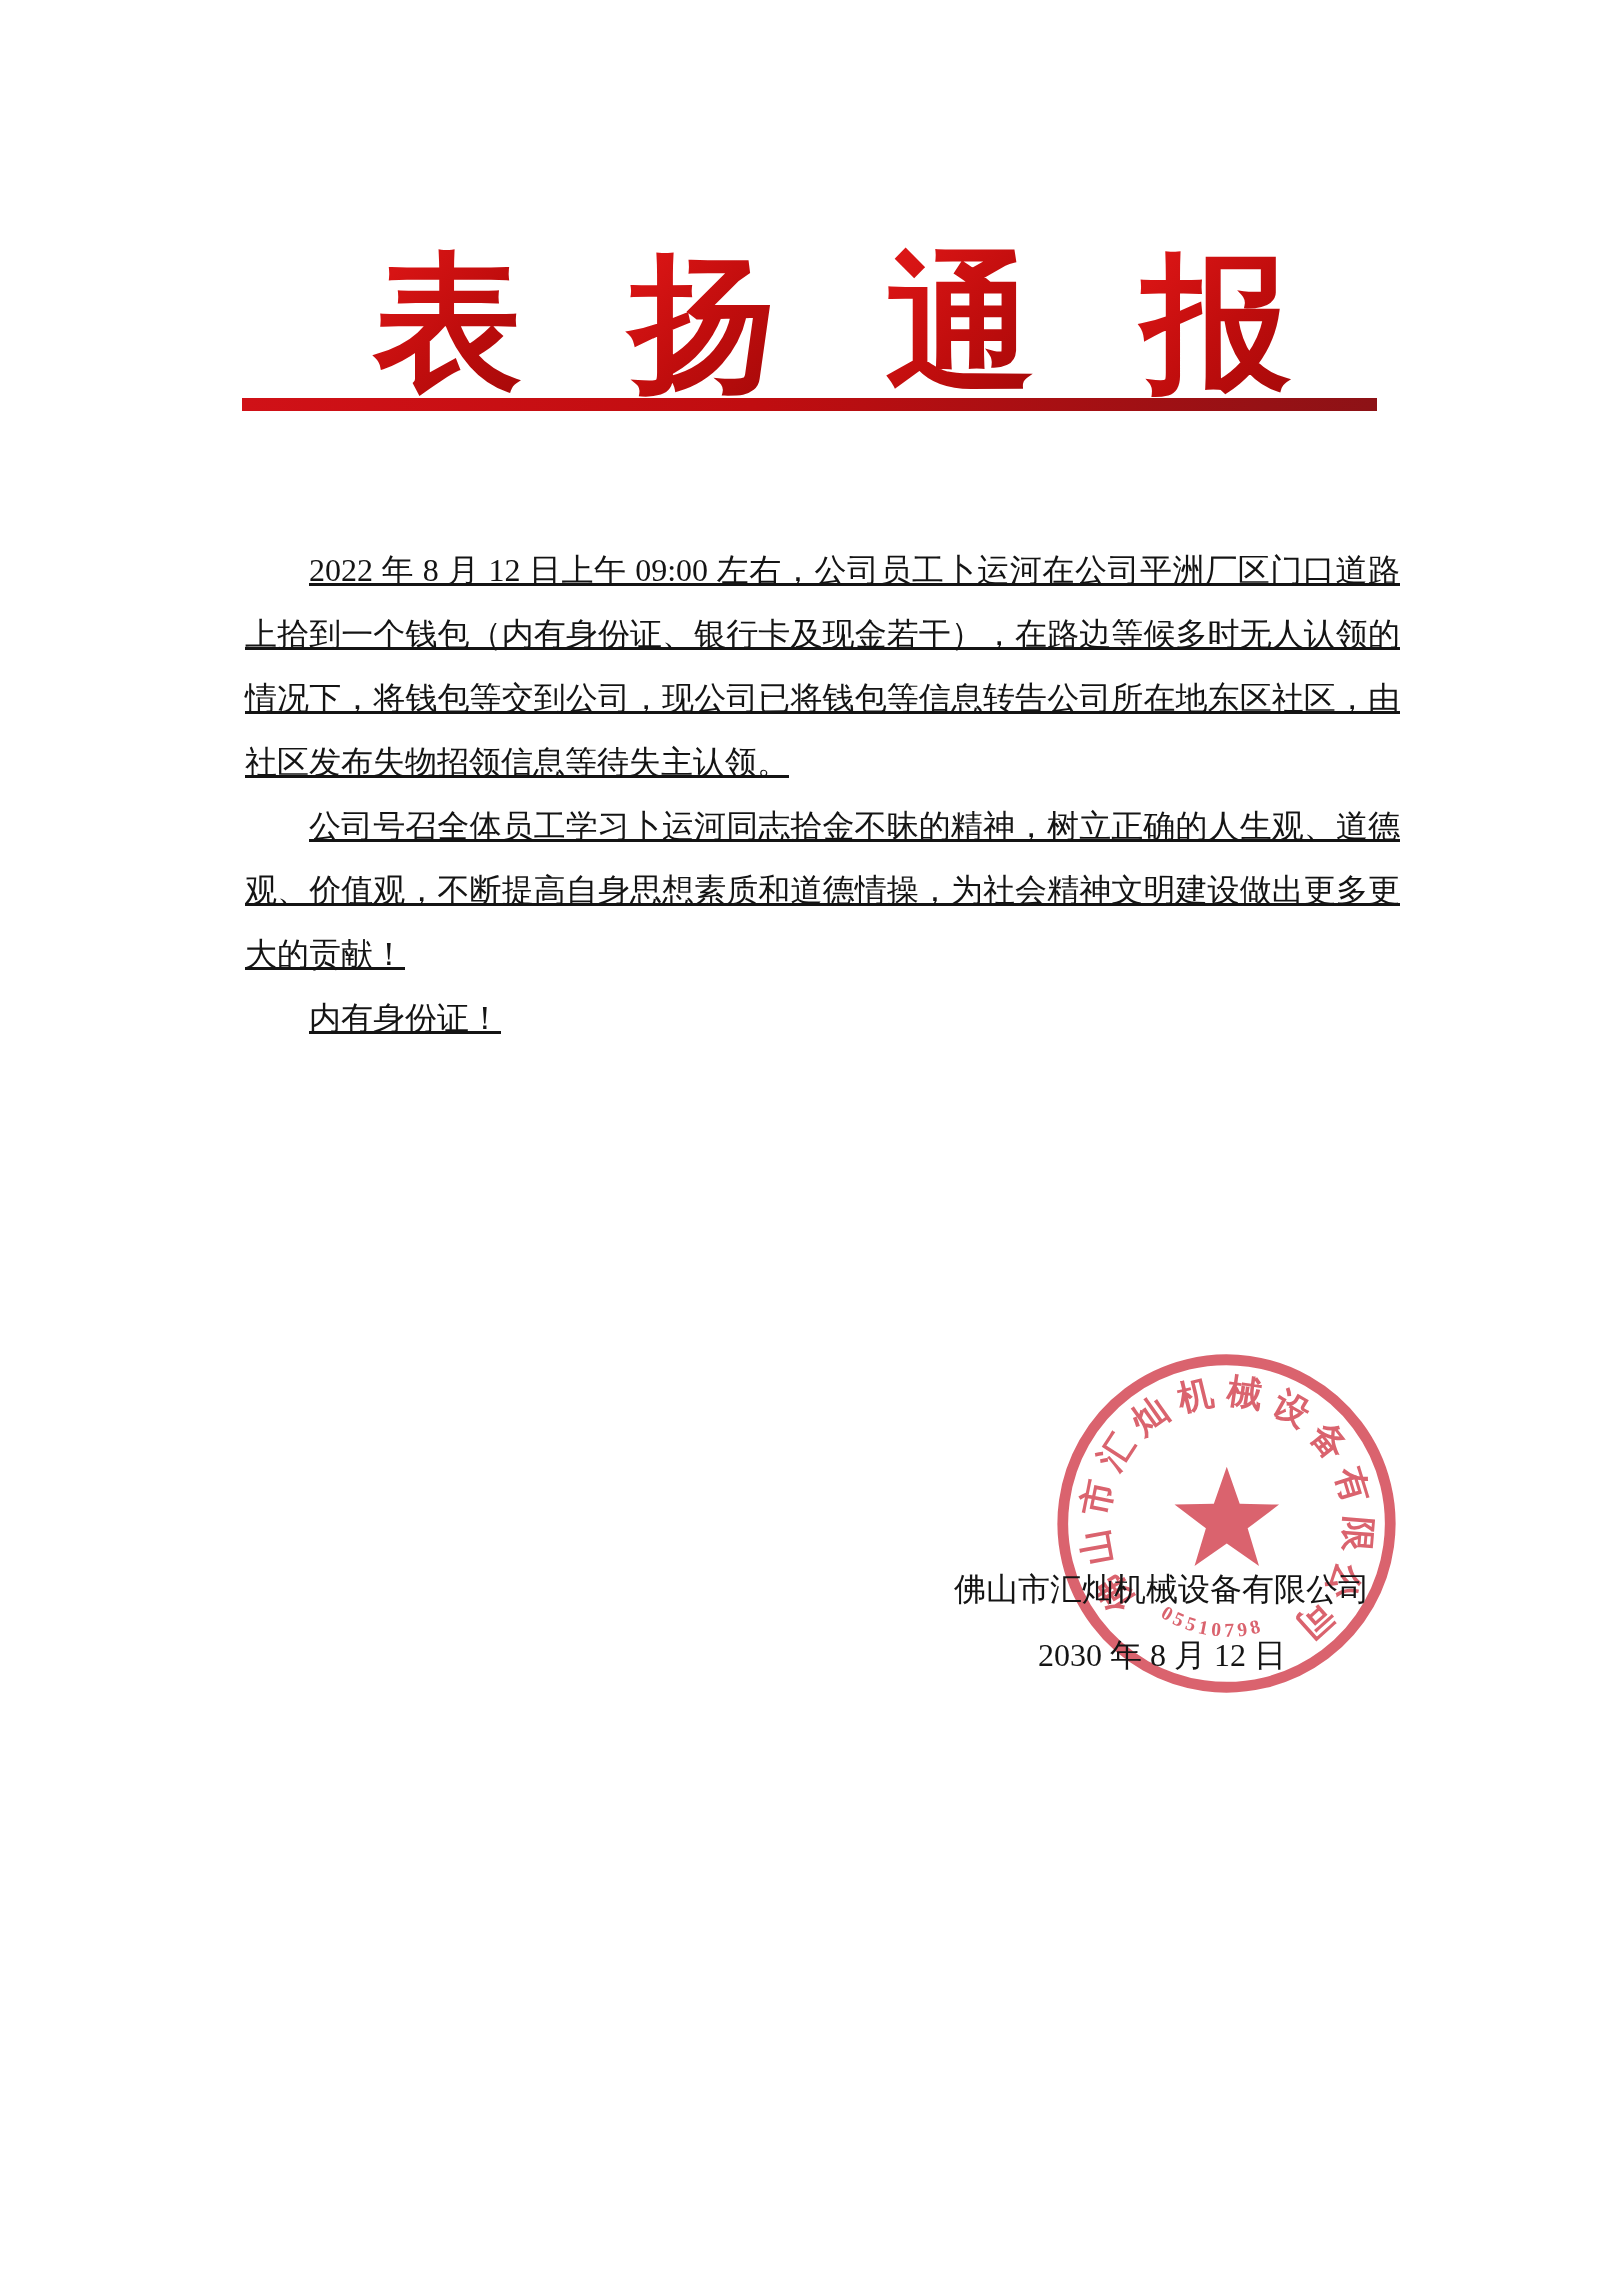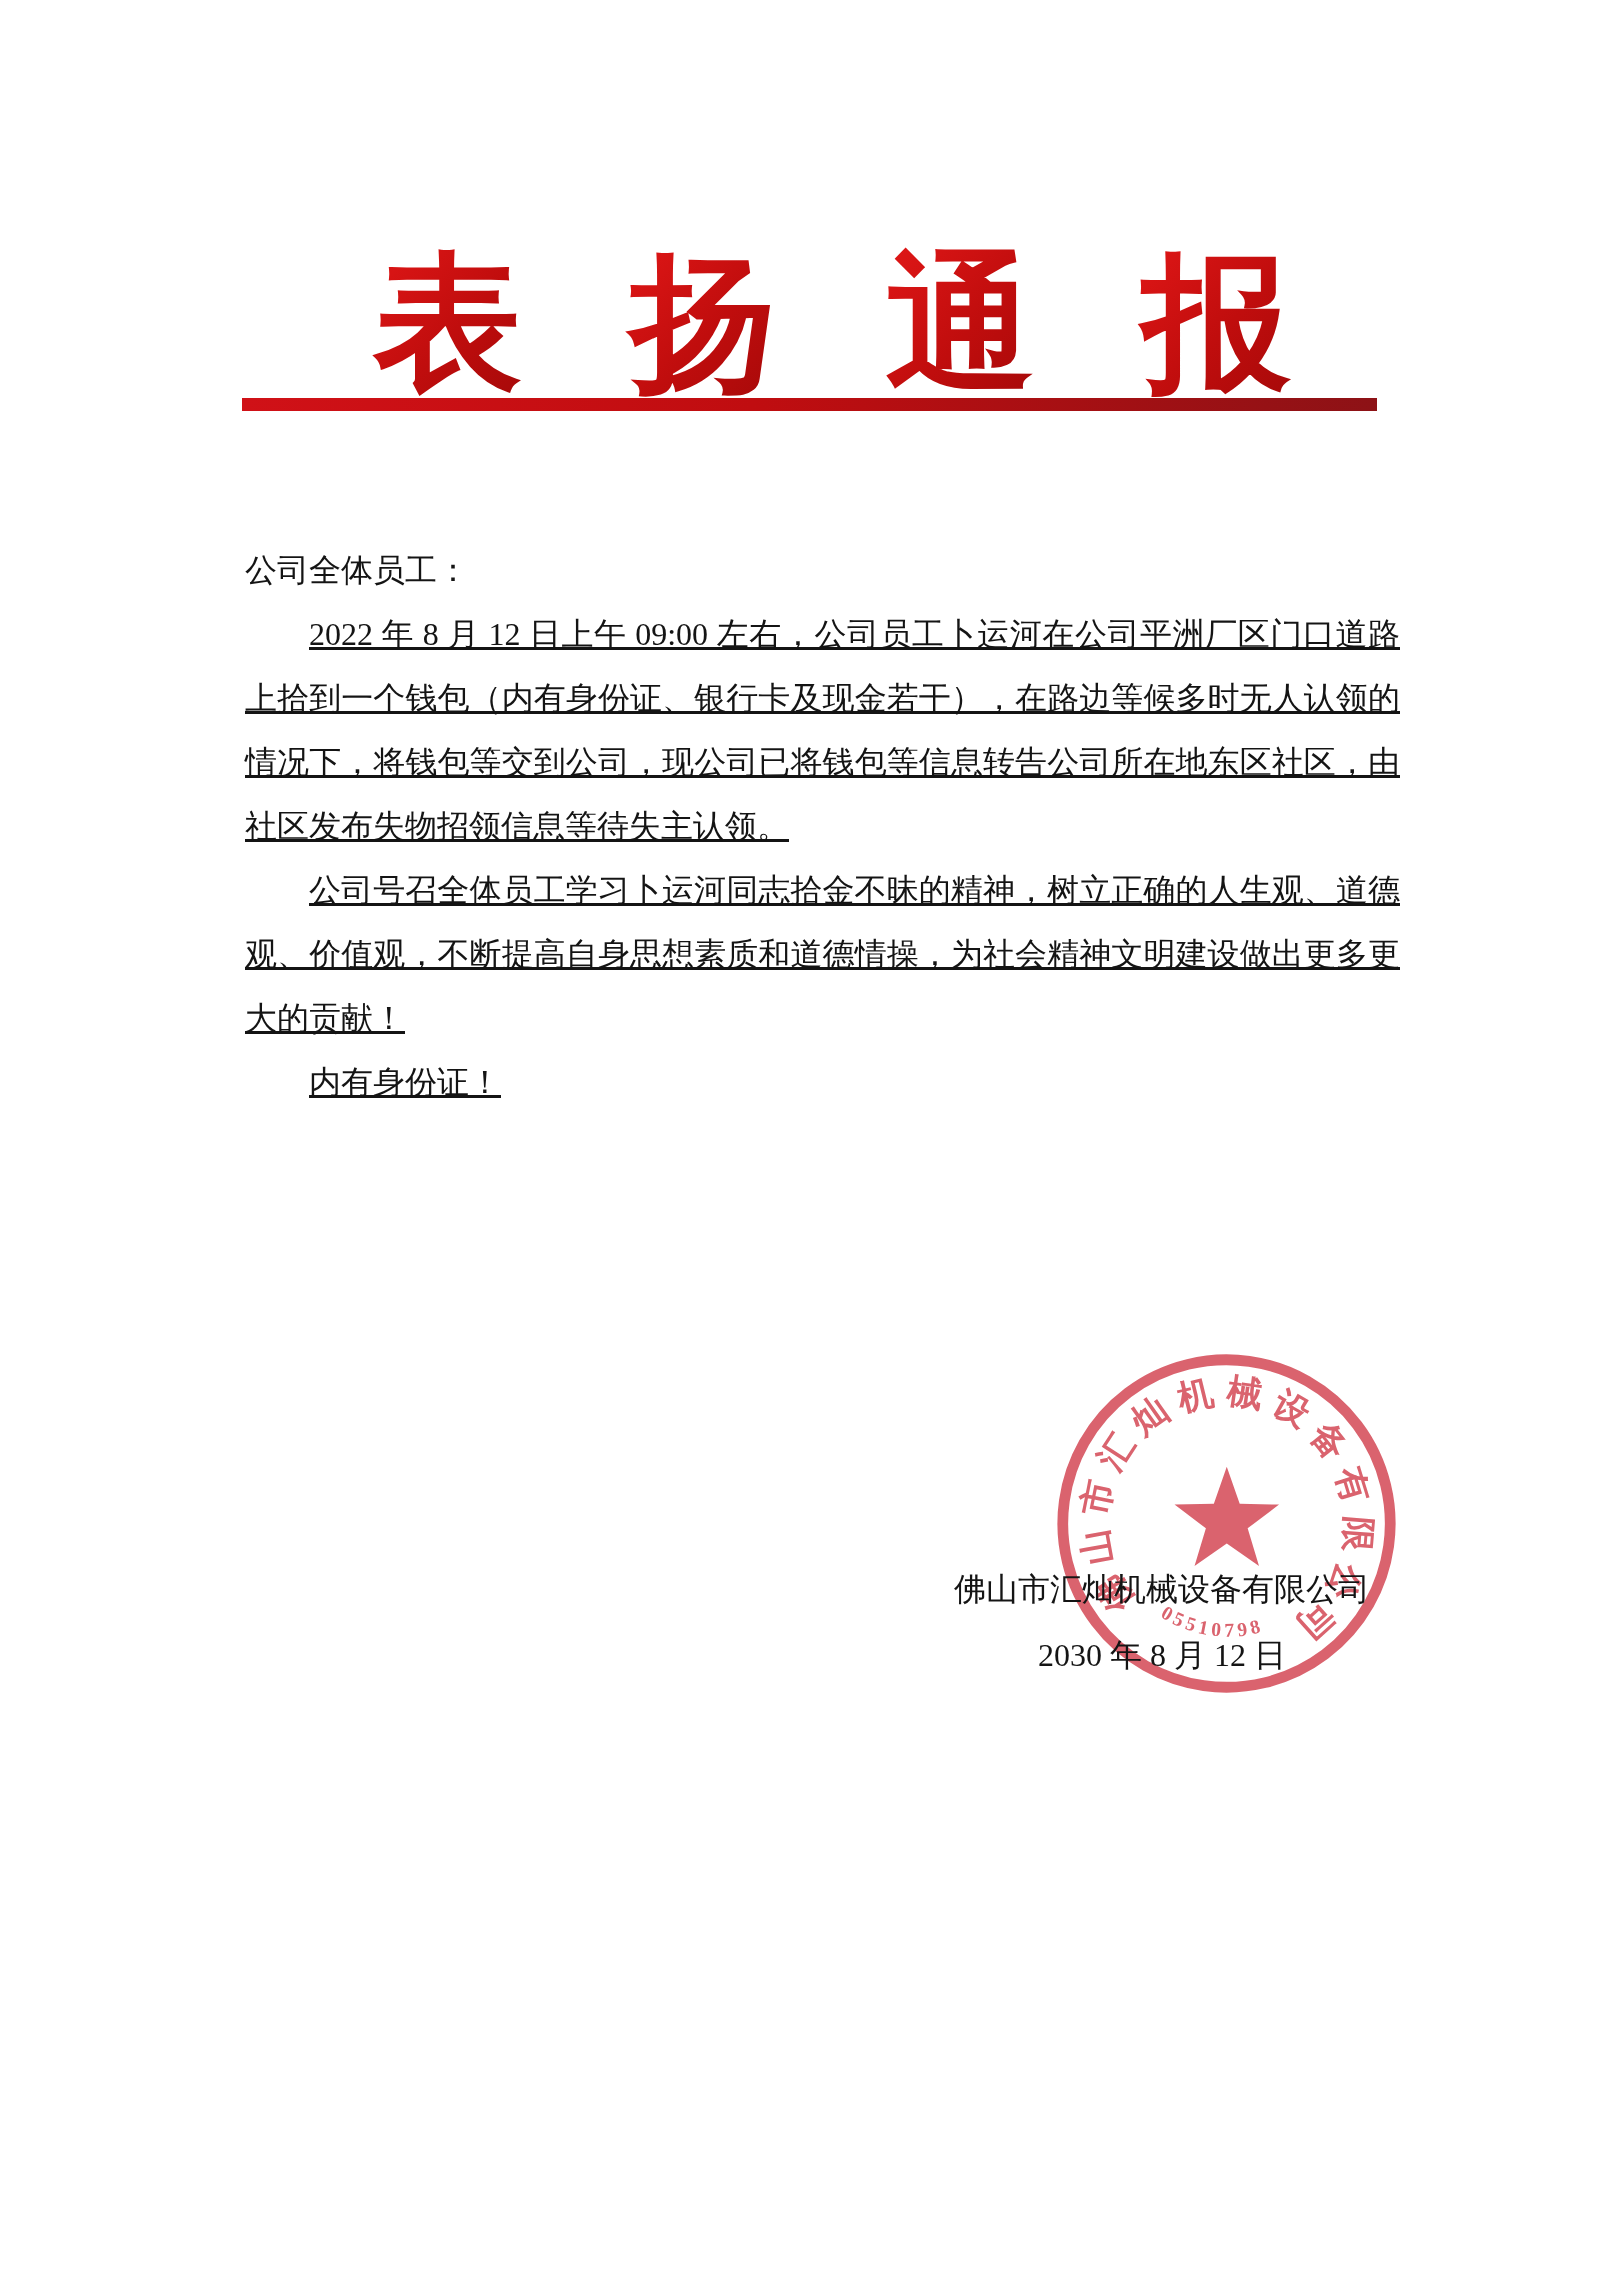--- a/index.html
+++ b/index.html
@@ -65,21 +65,20 @@
     </defs>
     <text x="456" y="150" text-anchor="middle" fill="url(#titleGrad)">表</text>
     <text x="718" y="150" text-anchor="middle" fill="url(#titleGrad)">扬</text>
     <text x="980" y="150" text-anchor="middle" fill="url(#titleGrad)">通</text>
     <text x="1242" y="150" text-anchor="middle" fill="url(#titleGrad)">报</text>
   </svg>
 
   <div class="divider"></div>
 
   <div class="body-text">
-    <p>公司全体员工：</p>
     <p class="indent">2022 年 8 月 12 日上午 09:00 左右，公司员工卜运河在公司平洲厂区门口道路上拾到一个钱包（内有身份证、银行卡及现金若干），在路边等候多时无人认领的情况下，将钱包等交到公司，现公司已将钱包等信息转告公司所在地东区社区，由社区发布失物招领信息等待失主认领。</p>
     <p class="indent">公司号召全体员工学习卜运河同志拾金不昧的精神，树立正确的人生观、道德观、价值观，不断提高自身思想素质和道德情操，为社会精神文明建设做出更多更大的贡献！</p>
     <p class="indent">内有身份证！</p>
   </div>
 
   <svg class="seal-svg" viewBox="0 0 356 356">
     <circle cx="178" cy="178" r="167" fill="none" stroke="#d6535f" stroke-width="11"></circle>
     <g id="seal-arc">
         <text x="75.4" y="264.1" transform="rotate(-130.0 75.4 264.1)" text-anchor="middle" dominant-baseline="central">佛</text>
         <text x="50.8" y="220.1" transform="rotate(-108.3 50.8 220.1)" text-anchor="middle" dominant-baseline="central">山</text>

